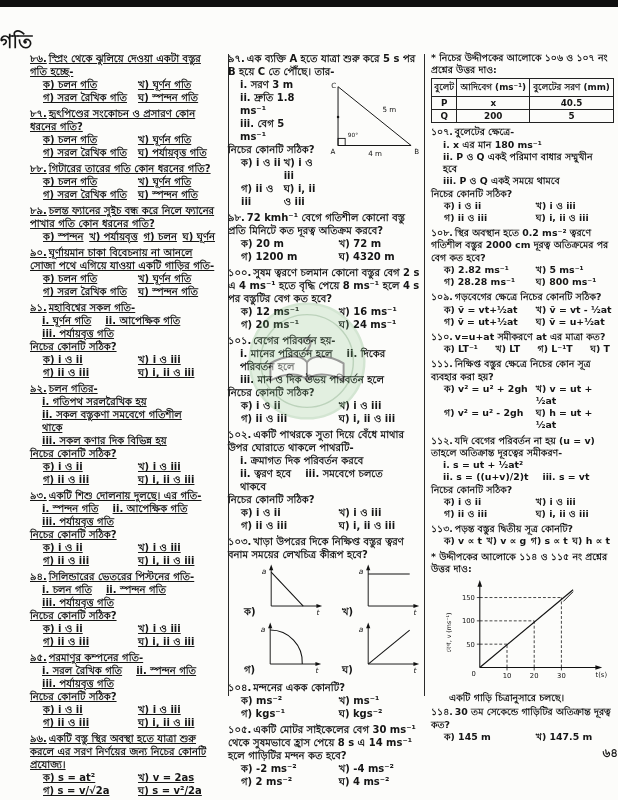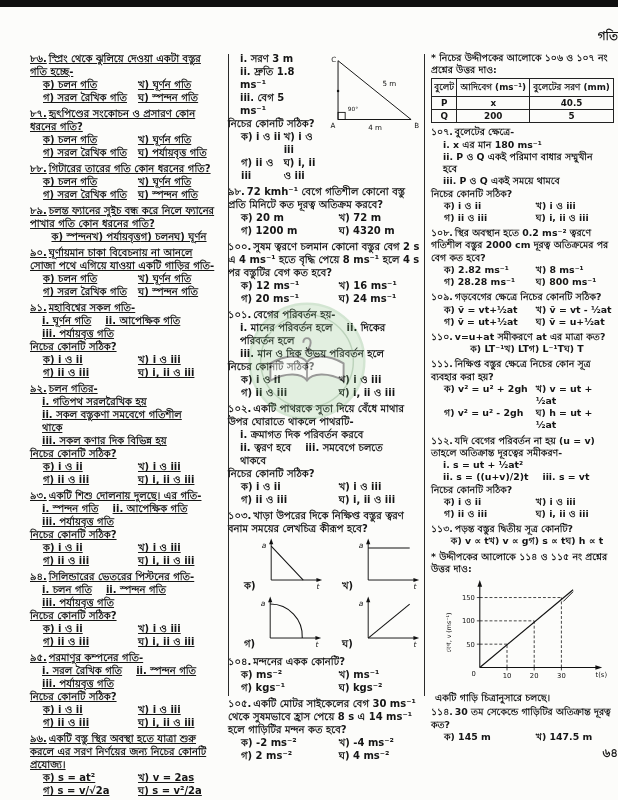--- a/index.html
+++ b/index.html
@@ -1,42 +1,42 @@
 <!DOCTYPE html>
 <html><head>
 <meta charset="utf-8">
 <style>
   html,body{margin:0;padding:0;background:#e8e8e8;}
   .page{position:relative;width:618px;height:800px;margin:0 auto;background:#fcfcfa;
         overflow:hidden;font-family:"DejaVu Sans",sans-serif;color:#151515;}
   .topbar{position:absolute;top:0;left:0;width:618px;height:7px;background:#101010;}
-  .title{position:absolute;top:27px;left:0;width:618px;text-align:right;
-         font-size:12px;font-weight:700;}
+  .title{position:absolute;top:27px;left:0;width:618px;text-align:left;
+         font-size:19px;font-weight:700;}
   .vline{position:absolute;top:54px;width:1px;background:#2a2a2a;}
   .v1{left:228px;height:642px;}
   .v2{left:424px;height:642px;}
   .cols{position:absolute;top:52px;left:30px;width:584px;display:flex;align-items:flex-start;}
   .col{box-sizing:border-box;}
   .col0{width:196px;font-size:10px;text-decoration:underline;}
   .col1{width:194px;margin-left:9px;font-size:10px;}
   .col2{width:186px;margin-left:9px;font-size:9.4px;}
   .q{margin-bottom:3px;line-height:1.3;}
   .q::after{content:"";display:block;clear:both;}
   .q-head{font-weight:700;}
   .q-num{margin-right:2px;}
   .items{padding-left:12px;font-weight:700;}
   .items-line span{margin-right:14px;text-align:center;}
   .correct{padding-left:0;font-weight:700;}
   .opts{padding-left:13px;display:flex;flex-wrap:wrap;font-weight:700;}
   .opts .opt{width:54%;box-sizing:border-box;}
   .opts .opt:nth-child(even){width:46%;}
-  .opts.row{justify-content:center;padding-right:4px;}
+  .opts.row{justify-content:space-between;padding-right:4px;}
   .opts.row .opt{width:auto;}
   .intro{font-weight:700;line-height:1.3;margin-bottom:2px;}
-  .caption{font-weight:700;line-height:1.3;margin:1px 0 2px 4px;}
+  .caption{font-weight:700;line-height:1.3;margin:1px 0 2px 18px;}
   .fig-tri{float:right;width:100px;margin:-2px 0 0 2px;}
   .graphs4{display:grid;grid-template-columns:repeat(2,86px);column-gap:12px;row-gap:3px;
            padding:3px 0 1px 16px;}
   .mini{display:flex;align-items:flex-end;gap:2px;}
   .mini-label{font-weight:700;padding-bottom:1px;}
   .vtg{padding-left:8px;}
   table.mcq{border-collapse:collapse;margin:2px 0 3px 0;width:183px;}
   .mcq th,.mcq td{border:1px solid #222;text-align:center;font-size:8.8px;
                   padding:1px 2px;font-weight:700;}
   svg text{font-family:"DejaVu Sans",sans-serif;fill:#111;}
@@ -177,20 +177,21 @@
           <div class="opts">
             <span class="opt">ক) s = at²</span>
             <span class="opt">খ) v = 2as</span>
             <span class="opt">গ) s = v/√2a</span>
             <span class="opt">ঘ) s = v²/2a</span>
           </div>
         </div>
       </div>
     <div class="col col1" id="col1">
         <div class="q">
+          <div class="q-head"><span class="q-num">৯৭.</span><span class="q-text">এক ব্যক্তি A হতে যাত্রা শুরু করে 5 s পর B হয়ে C তে পৌঁছে। তার-</span></div>
           <div class="fig-tri"><svg width="98" height="82" viewBox="0 0 110 92">
   <line stroke="#111" fill="none" stroke-width="1.1" x1="18" y1="12" x2="18" y2="78"></line>
   <line stroke="#111" fill="none" stroke-width="1.1" x1="18" y1="78" x2="100" y2="78"></line>
   <line stroke="#111" fill="none" stroke-width="1.1" x1="18" y1="12" x2="100" y2="78"></line>
   <rect stroke="#111" fill="none" stroke-width="1" x="18" y="70" width="8" height="8"></rect>
   <circle cx="18" cy="46" r="1.4" fill="#111"></circle>
   <text font-size="8" x="16" y="14" text-anchor="end">C</text>
   <text font-size="8" x="15" y="88" text-anchor="end">A</text>
   <text font-size="8" x="109" y="88" text-anchor="end">B</text>
   <text font-size="8" x="68" y="40">5 m</text>
@@ -363,21 +364,21 @@
             <span class="opt">ক) i ও ii</span>
             <span class="opt">খ) i ও iii</span>
             <span class="opt">গ) ii ও iii</span>
             <span class="opt">ঘ) i, ii ও iii</span>
           </div>
         </div>
         <div class="q">
           <div class="q-head"><span class="q-num">১০৮.</span><span class="q-text">স্থির অবস্থান হতে 0.2 ms⁻² ত্বরণে গতিশীল বস্তুর 2000 cm দূরত্ব অতিক্রমের পর বেগ কত হবে?</span></div>
           <div class="opts">
             <span class="opt">ক) 2.82 ms⁻¹</span>
-            <span class="opt">খ) 8 ms⁻¹</span>
+            <span class="opt">খ) 5 ms⁻¹</span>
             <span class="opt">গ) 28.28 ms⁻¹</span>
             <span class="opt">ঘ) 800 ms⁻¹</span>
           </div>
         </div>
         <div class="q">
           <div class="q-head"><span class="q-num">১০৯.</span><span class="q-text">গড়বেগের ক্ষেত্রে নিচের কোনটি সঠিক?</span></div>
           <div class="opts">
             <span class="opt">ক) v̄ = vt+½at</span>
             <span class="opt">খ) v̄ = vt - ½at</span>
             <span class="opt">গ) v̄ = ut+½at</span>

